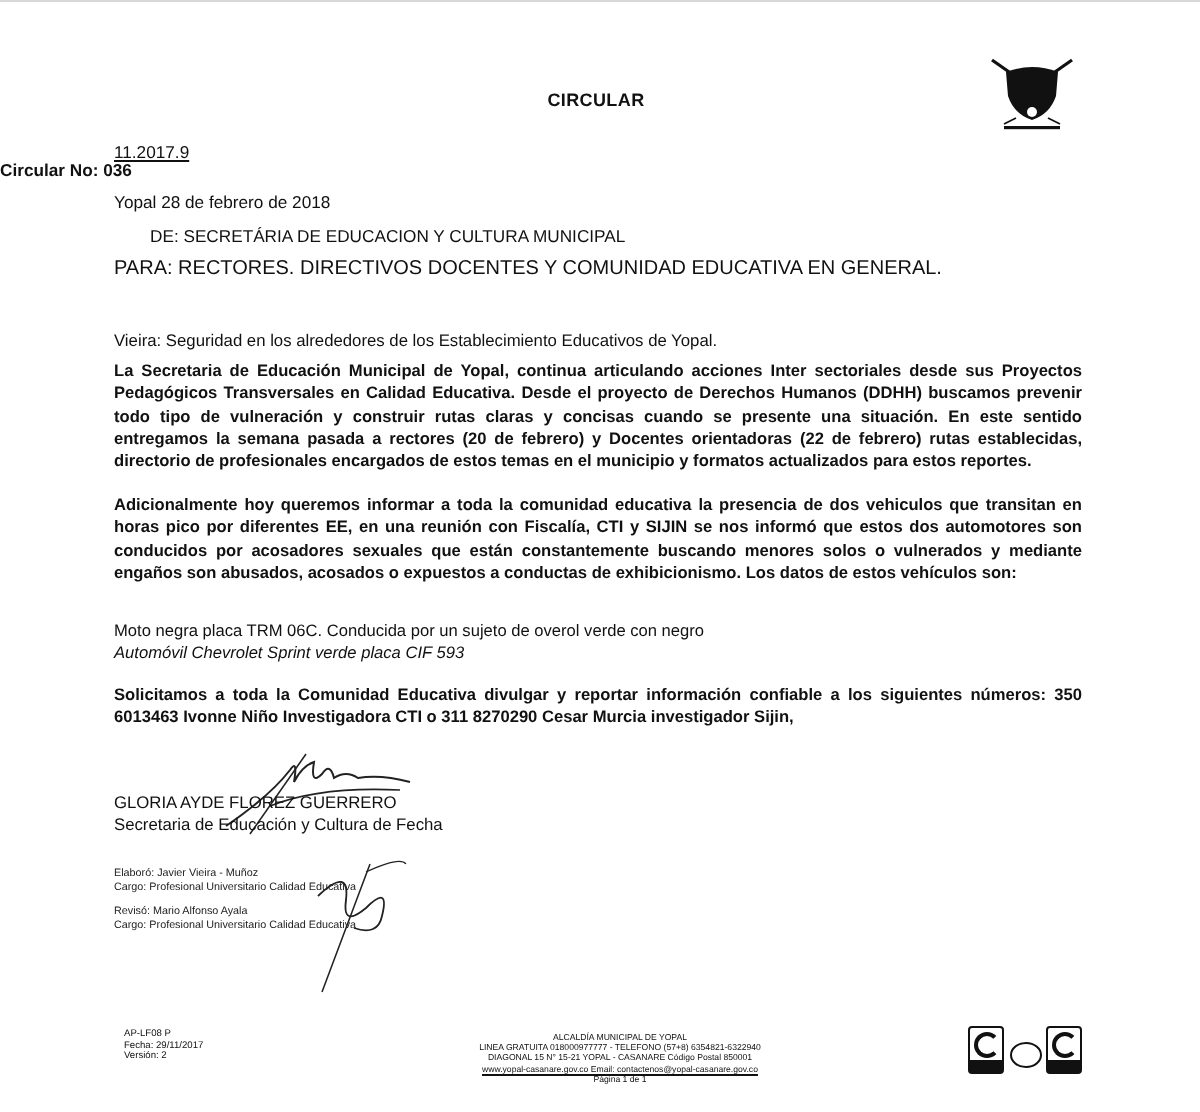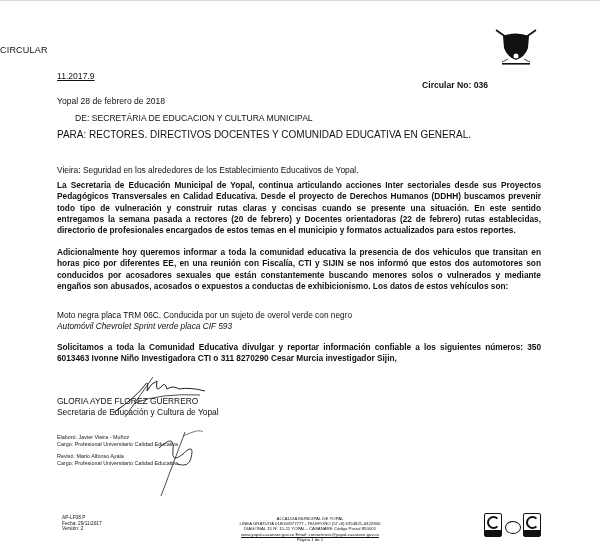--- a/index.html
+++ b/index.html
@@ -3,24 +3,24 @@
   <meta charset="utf-8">
   <style>
     html, body { margin: 0; padding: 0; background: #ffffff; }
     body {
       width: 600px; height: 556px; overflow: hidden; position: relative;
       font-family: "Liberation Sans", "DejaVu Sans", sans-serif;
       color: #111; font-size: 8.4px;
     }
     .topline { position: absolute; left: 0; top: 0; width: 600px; height: 1px; background: #d8d8d8; }
     .abs { position: absolute; }
-    .title { left: 0; width: 596px; top: 45px; text-align: left; font-weight: normal; font-size: 9px; letter-spacing: 0.2px; }
+    .title { left: 0; width: 596px; top: 45px; text-align: center; font-weight: bold; font-size: 9px; letter-spacing: 0.2px; }
     .logo { left: 494px; top: 26px; width: 44px; height: 40px; }
     .ref { left: 57px; top: 71px; font-size: 8.6px; text-decoration: underline; }
-    .circno { left: 0; width: 488px; top: 80px; text-align: right; font-weight: bold; font-size: 8.6px; }
+    .circno { left: 0; width: 488px; top: 80px; text-align: left; font-weight: bold; font-size: 8.6px; }
     .date { left: 57px; top: 96px; font-size: 8.6px; }
     .de { left: 57px; top: 113px; font-size: 8.6px; padding-left: 18px; }
     .para { left: 57px; top: 129px; font-size: 10px; }
     .asunto { left: 57px; top: 165px; font-size: 8.4px; }
     .para-block { left: 57px; width: 484px; text-align: justify; line-height: 11.3px; font-size: 8.3px; font-weight: bold; }
     .p1 { top: 180px; }
     .p2 { top: 247px; }
     .veh { left: 57px; width: 484px; line-height: 11.3px; font-size: 8.3px; }
     .veh1 { top: 310px; }
     .veh2 { top: 321px; font-style: italic; }
@@ -76,21 +76,21 @@
 
 <div class="abs para-block p3">Solicitamos a toda la Comunidad Educativa divulgar y reportar información confiable a los siguientes números: 350 6013463 Ivonne Niño Investigadora CTI o 311 8270290 Cesar Murcia investigador Sijin,</div>
 
 <svg class="abs signature" viewBox="0 0 110 45">
   <path d="M8 40 Q30 25 40 12 Q44 6 42 18 Q46 10 52 8 Q50 20 56 14 Q60 8 62 16 Q68 12 74 16 Q85 14 100 18" fill="none" stroke="#222" stroke-width="1"></path>
   <path d="M30 30 Q55 20 95 22" fill="none" stroke="#222" stroke-width="0.8"></path>
   <path d="M20 44 L48 4" fill="none" stroke="#222" stroke-width="0.8"></path>
 </svg>
 
 <div class="abs sign-name">GLORIA AYDE FLOREZ GUERRERO</div>
-<div class="abs sign-role">Secretaria de Educación y Cultura de Yopal</div>
+<div class="abs sign-role">Secretaria de Educación y Cultura de Fecha</div>
 
 <div class="abs small el1">Elaboró: Javier Vieira - Muñoz</div>
 <div class="abs small el2">Cargo:    Profesional Universitario Calidad Educativa</div>
 <div class="abs small rv1">Revisó: Mario Alfonso Ayala</div>
 <div class="abs small rv2">Cargo: Profesional Universitario Calidad Educativa</div>
 
 <svg class="abs sig2" viewBox="0 0 50 70">
   <path d="M6 68 L30 4" fill="none" stroke="#222" stroke-width="0.8"></path>
   <path d="M4 20 Q20 5 18 22 Q16 36 28 26 Q40 14 36 30 Q34 40 22 36" fill="none" stroke="#222" stroke-width="0.9"></path>
   <path d="M28 8 Q45 0 48 4" fill="none" stroke="#222" stroke-width="0.6"></path>

